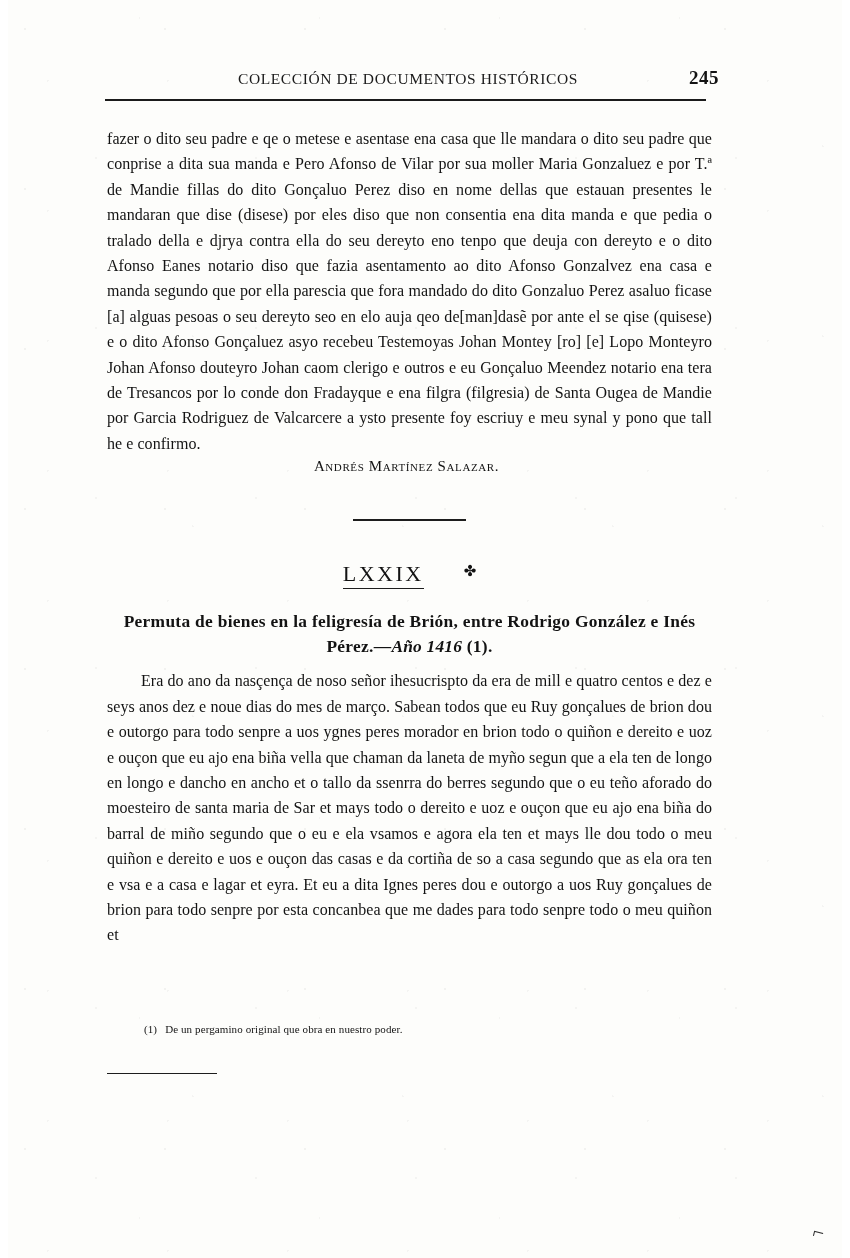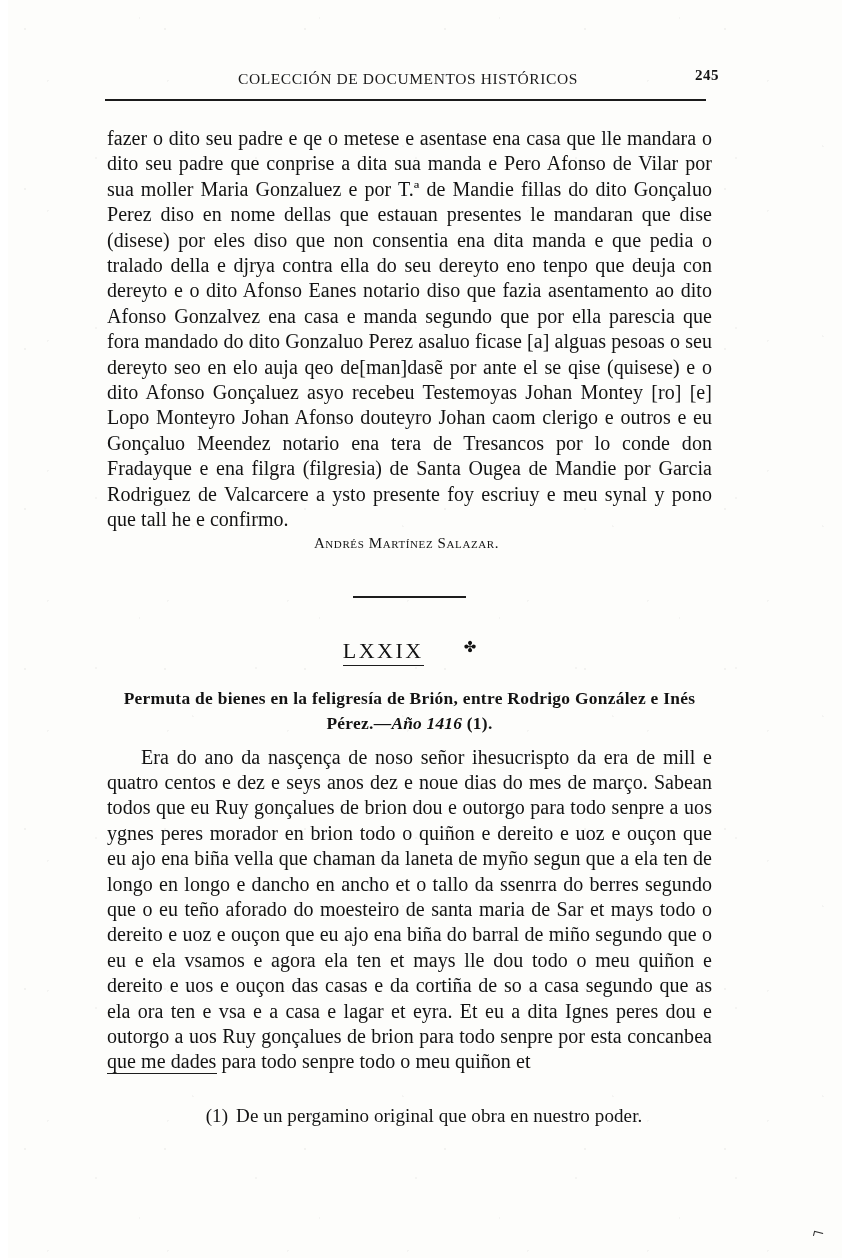--- a/index.html
+++ b/index.html
@@ -46,42 +46,42 @@
     font-variant: small-caps;
     font-size: 15.5px;
     letter-spacing: .6px;
     color: #1a1a1a;
     white-space: nowrap;
   }
   .folio {
     position: absolute;
     right: -11px;
     top: -3px;
-    font-size: 15px;
+    font-size: 19px;
     font-weight: 700;
     letter-spacing: .5px;
   }
   .rule {
     position: absolute;
     left: 97px;
     top: 99px;
     width: 601px;
     height: 2px;
     background: #1b1b1b;
   }
 
   .body {
     position: absolute;
     left: 99px;
     top: 126px;
     width: 605px;
   }
 
   .para {
-    font-size: 20px;
+    font-size: 16px;
     line-height: 25.4px;
     text-align: justify;
     text-align-last: left;
     margin: 0;
     letter-spacing: .05px;
   }
   .para.cont { text-indent: 0; }
   .para.indent { text-indent: 34px; }
 
   .signature {
@@ -146,25 +146,24 @@
     position: absolute;
     left: 99px;
     top: 1073px;
     width: 110px;
     height: 1px;
     background: #1d1d1d;
   }
   .footnote {
     position: absolute;
     left: 136px;
-    top: 1105px;
+    top: 1023px;
     width: 560px;
-    font-size: 19px;
+    font-size: 11px;
     letter-spacing: .1px;
-    text-align: center;
   }
   .footnote .mark { margin-right: 8px; }
 
   .corner-mark {
     position: absolute;
     right: 18px;
     bottom: 14px;
     font-size: 20px;
     color: #2a2a2a;
     transform: rotate(14deg);

